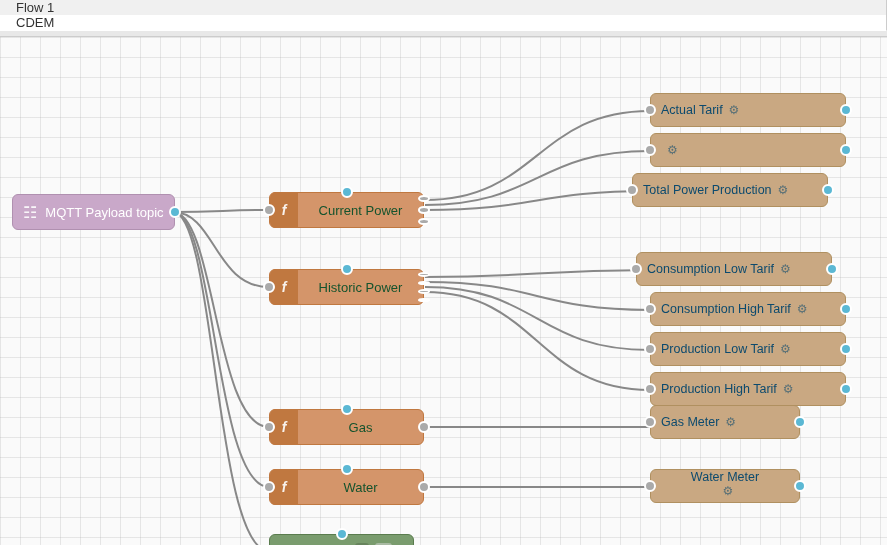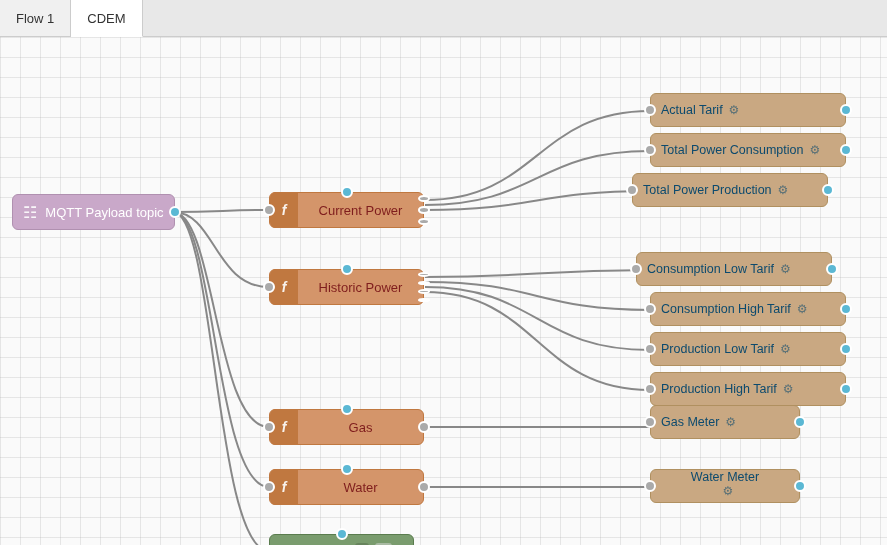--- a/index.html
+++ b/index.html
@@ -4,20 +4,21 @@
   <style>
     * { box-sizing: border-box; margin: 0; padding: 0; }
     body { font-family: 'Segoe UI', Arial, sans-serif; background: #fff; width: 887px; height: 545px; overflow: hidden; }
 
     .tab-bar {
       display: flex;
       align-items: stretch;
       height: 37px;
       background: #e8e8e8;
       border-bottom: 1px solid #ccc;
+      flex-direction: column;
     }
     .tab {
       display: flex;
       align-items: center;
       padding: 0 16px;
       font-size: 13px;
       cursor: pointer;
       border-right: 1px solid #ccc;
       background: #f0f0f0;
       color: #333;
@@ -107,21 +108,21 @@
       font-style: italic;
       font-size: 14px;
       font-weight: bold;
       color: rgba(255,255,255,0.9);
       flex-shrink: 0;
     }
     .node-function .fn-label {
       flex: 1;
       text-align: center;
       font-size: 13px;
-      color: #7f1d1d;
+      color: #14532d;
       padding: 0 6px;
     }
     .node-function .port-left {
       position: absolute;
       left: -7px;
       top: 50%;
       transform: translateY(-50%);
       width: 12px;
       height: 12px;
       border-radius: 50%;
@@ -358,21 +359,20 @@
 
   <div class="node-output" style="left:650px;top:56px;width:196px;">
     <div class="port-left"></div>
     <span>Actual Tarif</span>
     <span class="icon-gear">⚙</span>
     <div class="port-right"></div>
   </div>
 
   <div class="node-output" style="left:650px;top:96px;width:196px;">
     <div class="port-left"></div>
-    <span>Total Power Consumption</span>
     <span class="icon-gear">⚙</span>
     <div class="port-right"></div>
   </div>
 
   <div class="node-output" style="left:632px;top:136px;width:196px;">
     <div class="port-left"></div>
     <span>Total Power Production</span>
     <span class="icon-gear">⚙</span>
     <div class="port-right"></div>
   </div>

